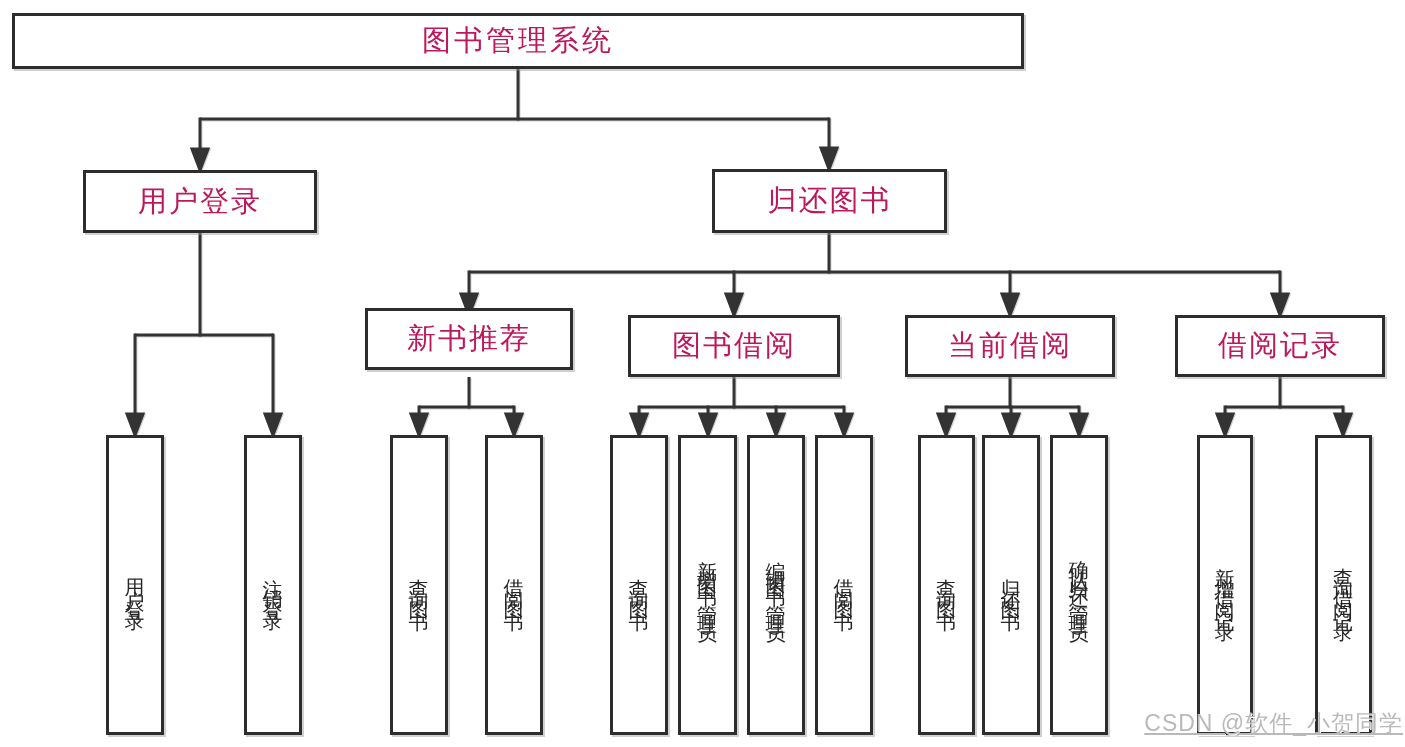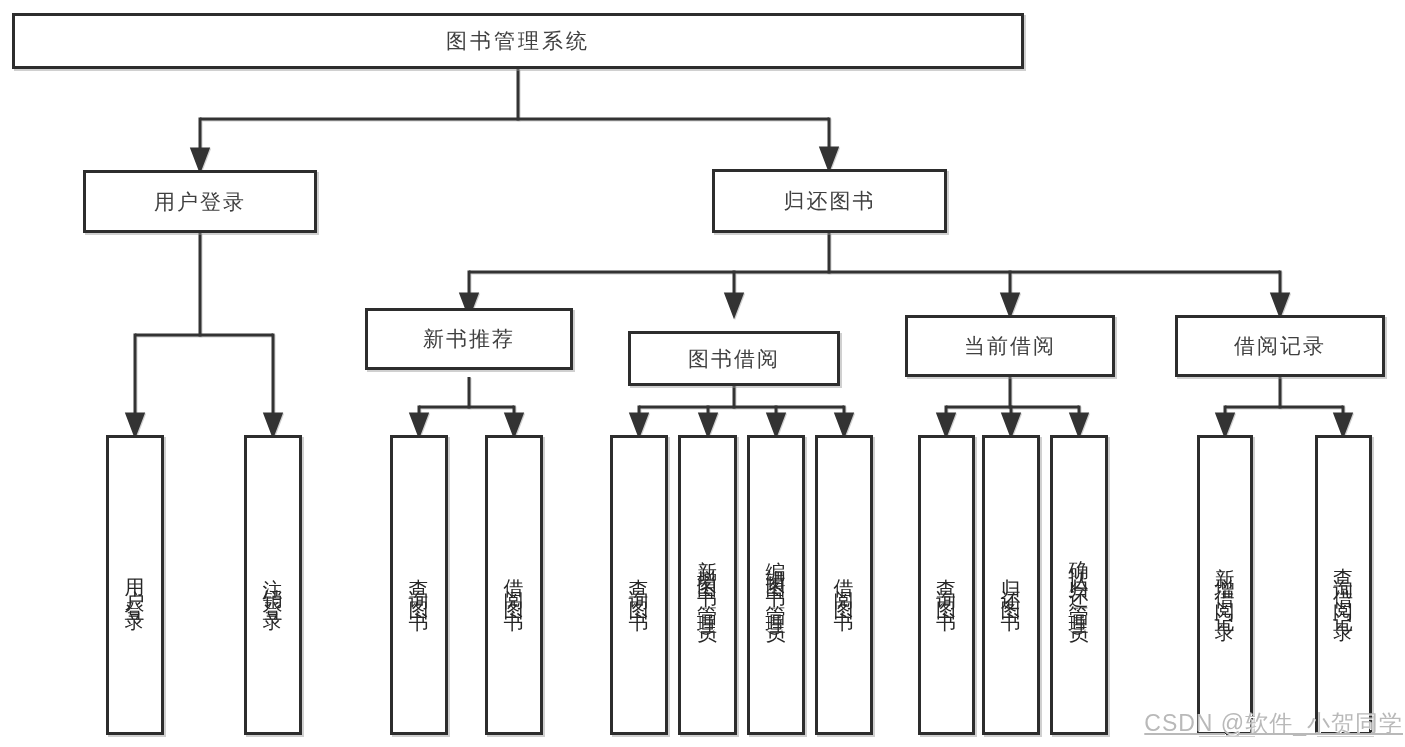--- a/index.html
+++ b/index.html
@@ -7,21 +7,21 @@
     position:relative;width:1405px;height:747px;background:#ffffff;overflow:hidden;
     font-family:"Liberation Sans","DejaVu Sans",sans-serif;
   }
   .connectors{position:absolute;left:0;top:0;z-index:1;}
   .connectors g{filter:drop-shadow(1px 1px 0 rgba(150,150,150,.45));}
   .box{
     position:absolute;background:#ffffff;border:3px solid #2d2d2d;box-sizing:border-box;
     display:flex;align-items:center;justify-content:center;z-index:2;
     box-shadow:2px 2px 0 rgba(150,150,150,.45);
   }
-  .h-label{font-size:21px;color:#404040;letter-spacing:2px;white-space:nowrap;}
+  .h-label{font-size:29px;color:#be185d;letter-spacing:2px;white-space:nowrap;}
   .root .h-label{letter-spacing:3px;}
   .v-label{
     writing-mode:vertical-rl;text-orientation:mixed;
     font-size:20px;color:#262626;letter-spacing:11px;line-height:1;
   }
   .watermark{
     position:absolute;top:708px;right:2px;z-index:5;
     font-size:23px;color:#b9b9b9;letter-spacing:1px;
     text-shadow:1px 1px 0 #ffffff;white-space:nowrap;text-decoration:underline;
   }
@@ -103,21 +103,21 @@
   <div class="box" style="left:83px;top:170px;width:234px;height:63px">
     <span class="h-label">用户登录</span>
   </div>
   <div class="box" style="left:712px;top:169px;width:235px;height:64px">
     <span class="h-label">归还图书</span>
   </div>
 
   <div class="box" style="left:365px;top:308px;width:208px;height:62px">
     <span class="h-label">新书推荐</span>
   </div>
-  <div class="box" style="left:628px;top:331px;width:212px;height:55px">
+  <div class="box" style="left:628px;top:315px;width:212px;height:62px">
     <span class="h-label">图书借阅</span>
   </div>
   <div class="box" style="left:905px;top:315px;width:210px;height:62px">
     <span class="h-label">当前借阅</span>
   </div>
   <div class="box" style="left:1175px;top:315px;width:210px;height:62px">
     <span class="h-label">借阅记录</span>
   </div>
 
   <div class="box leaf" style="left:106px;top:435px;width:58px;height:300px">

